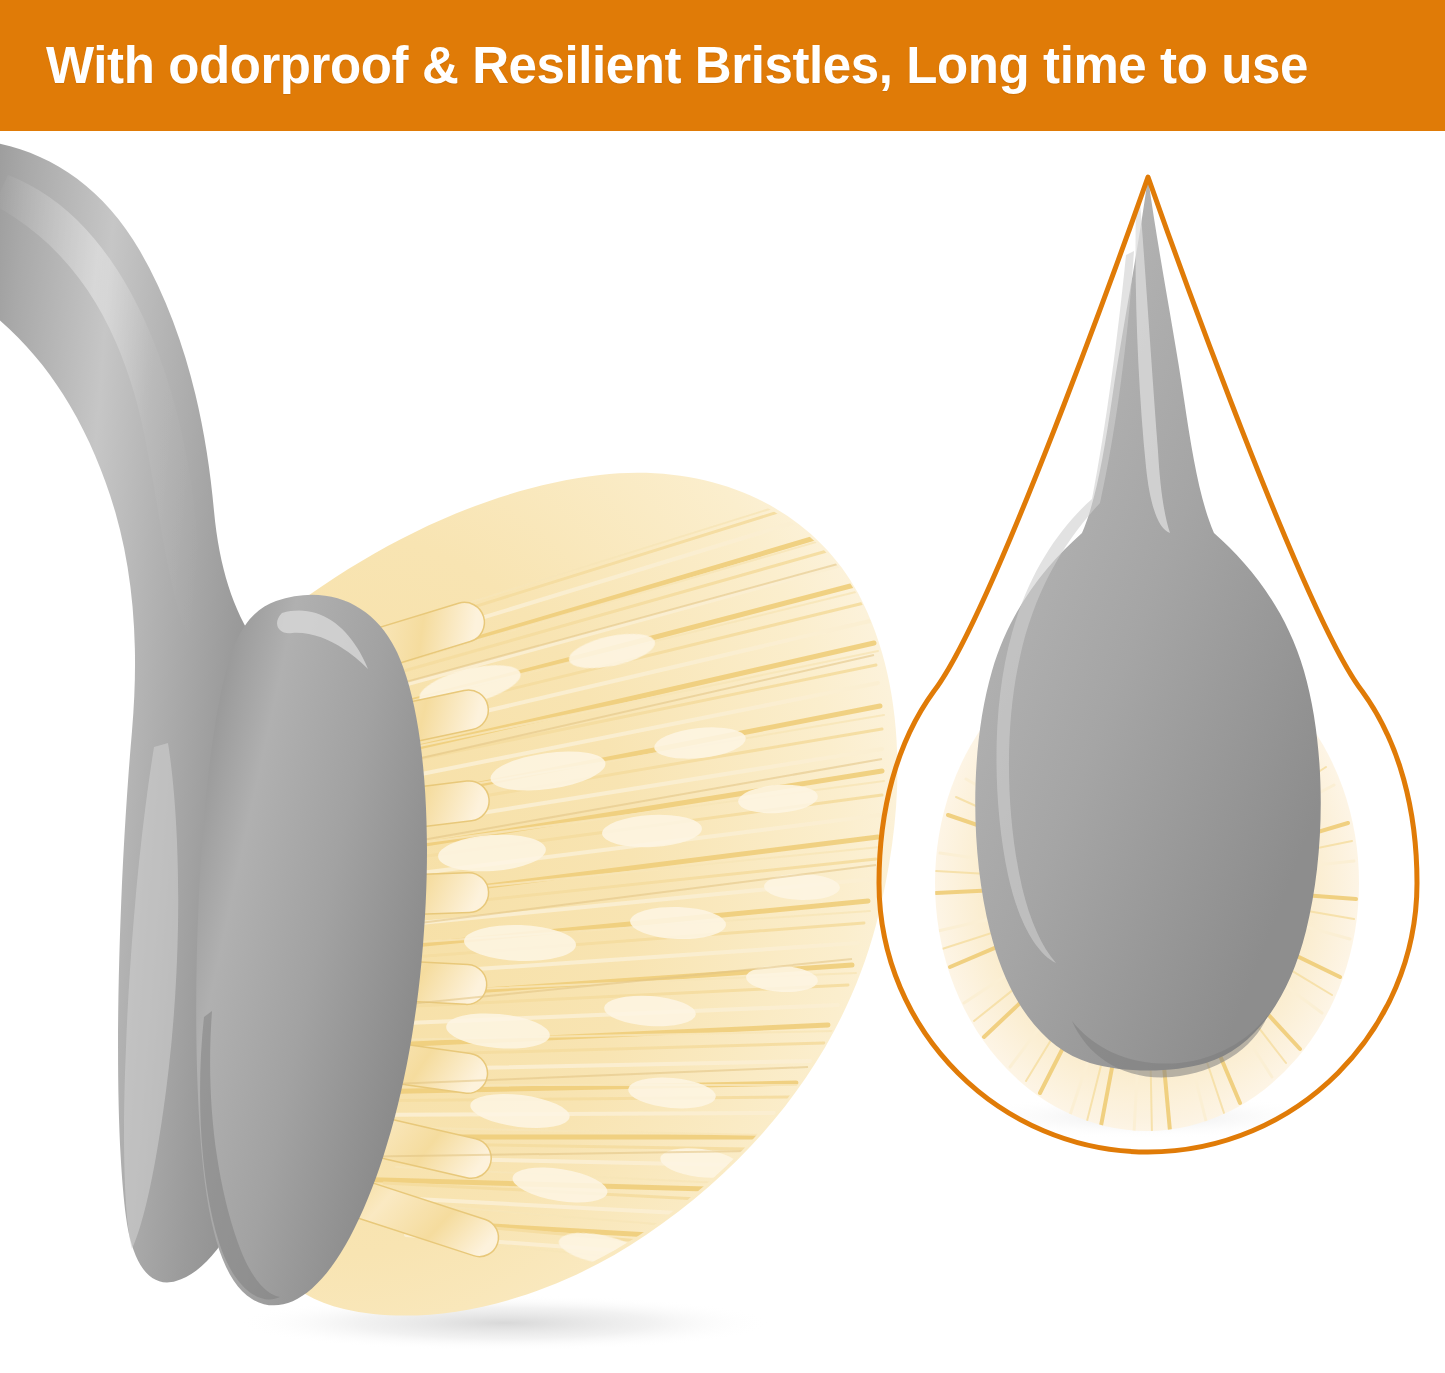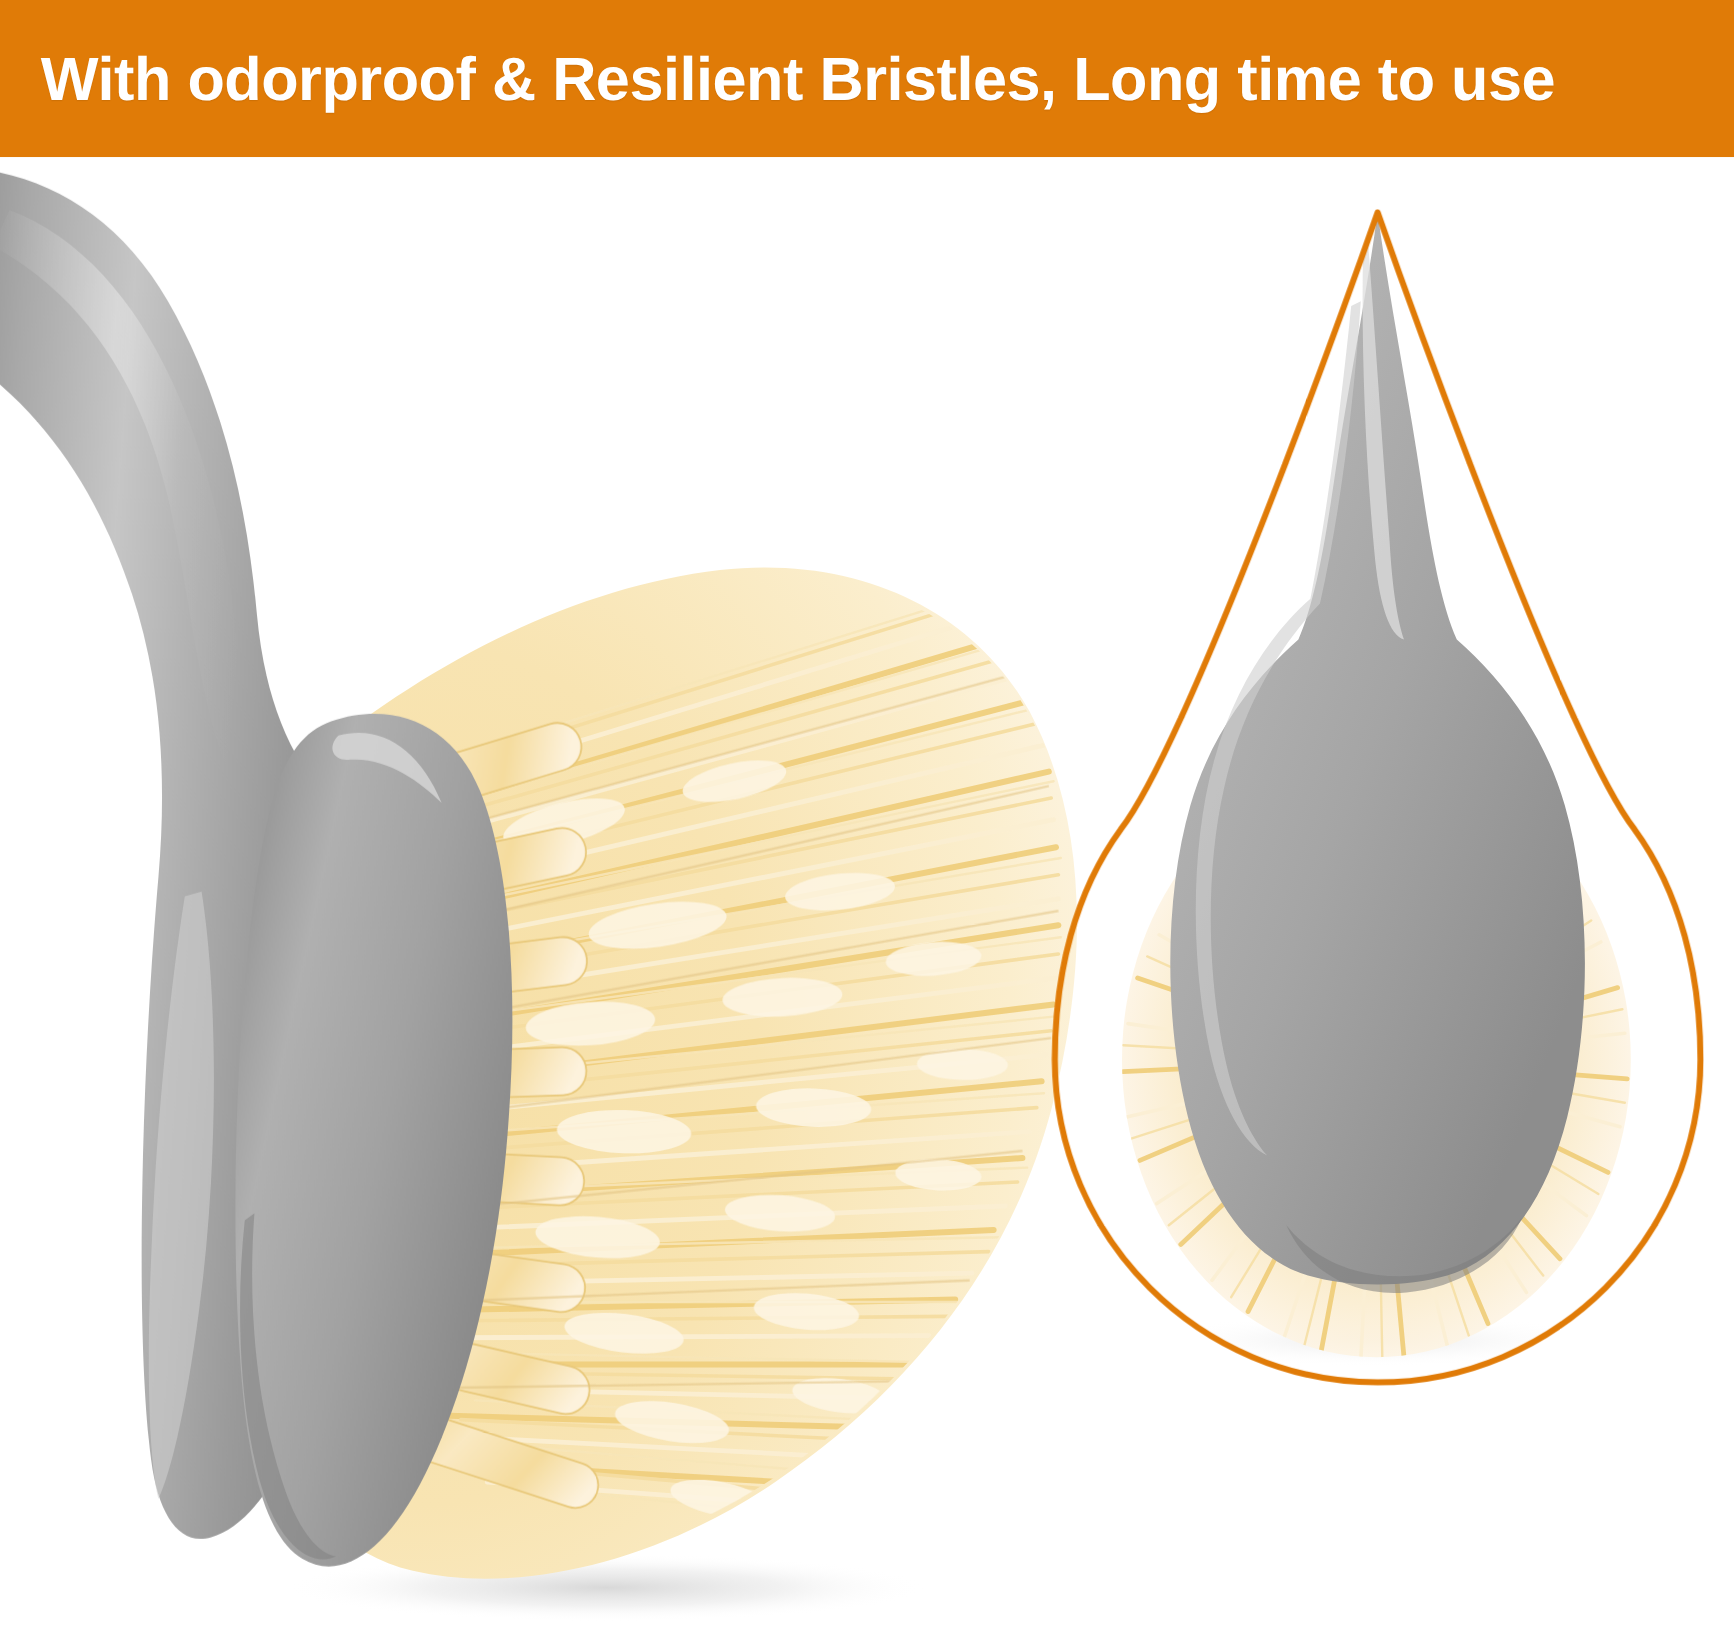--- a/index.html
+++ b/index.html
@@ -24,21 +24,21 @@
     position: absolute;
     left: 0;
     top: 0;
     width: 1445px;
     height: 131px;
     background: var(--banner-bg, #e07b07);
     display: flex;
     align-items: center;
   }
   #banner-headline {
-    margin: 0;
+    margin: 12px;
     padding: 0 0 0 34px;
     color: #ffffff;
     font-family: "Liberation Sans", sans-serif;
     font-weight: bold;
     font-size: 51px;
     line-height: 1;
     letter-spacing: -0.4px;
     white-space: nowrap;
     transform: scaleX(1.0);
     transform-origin: left center;

